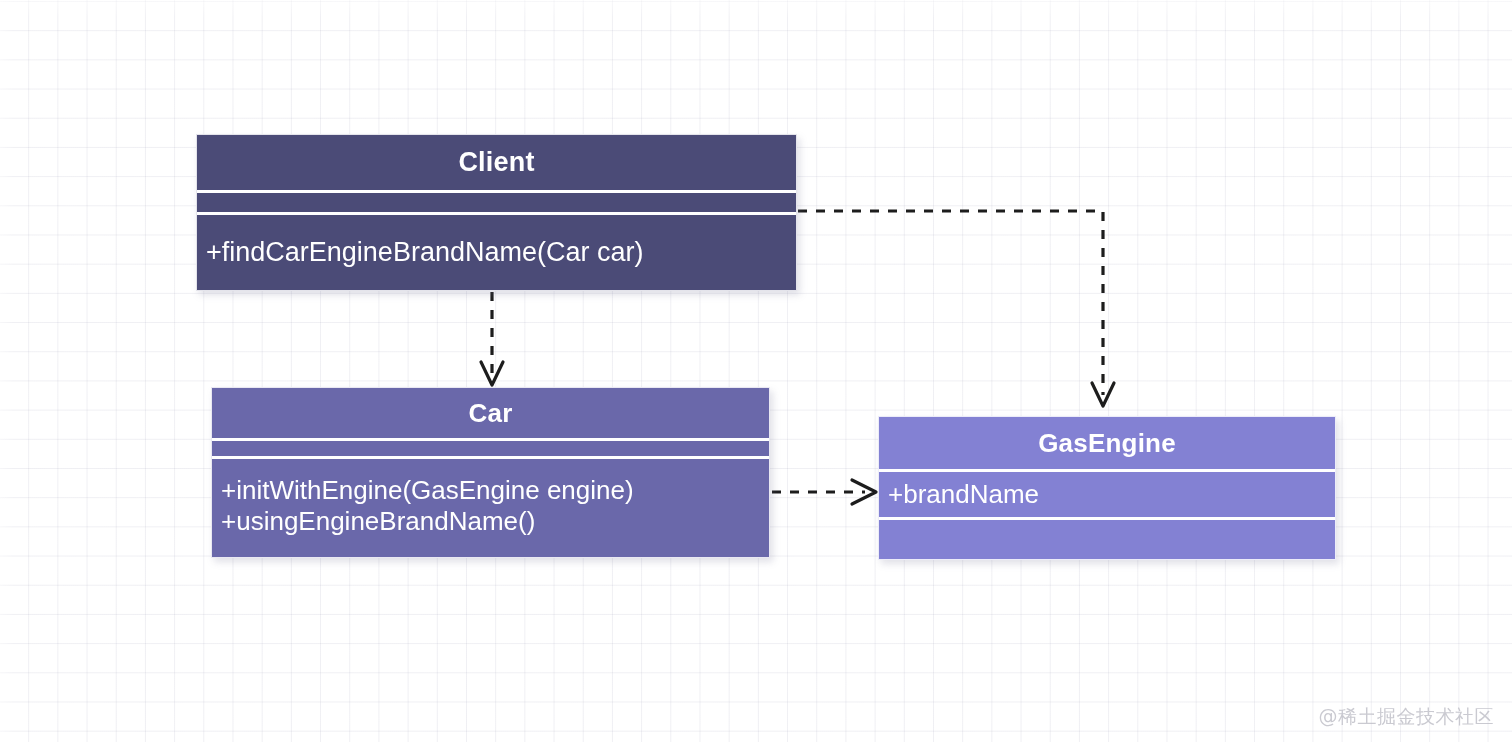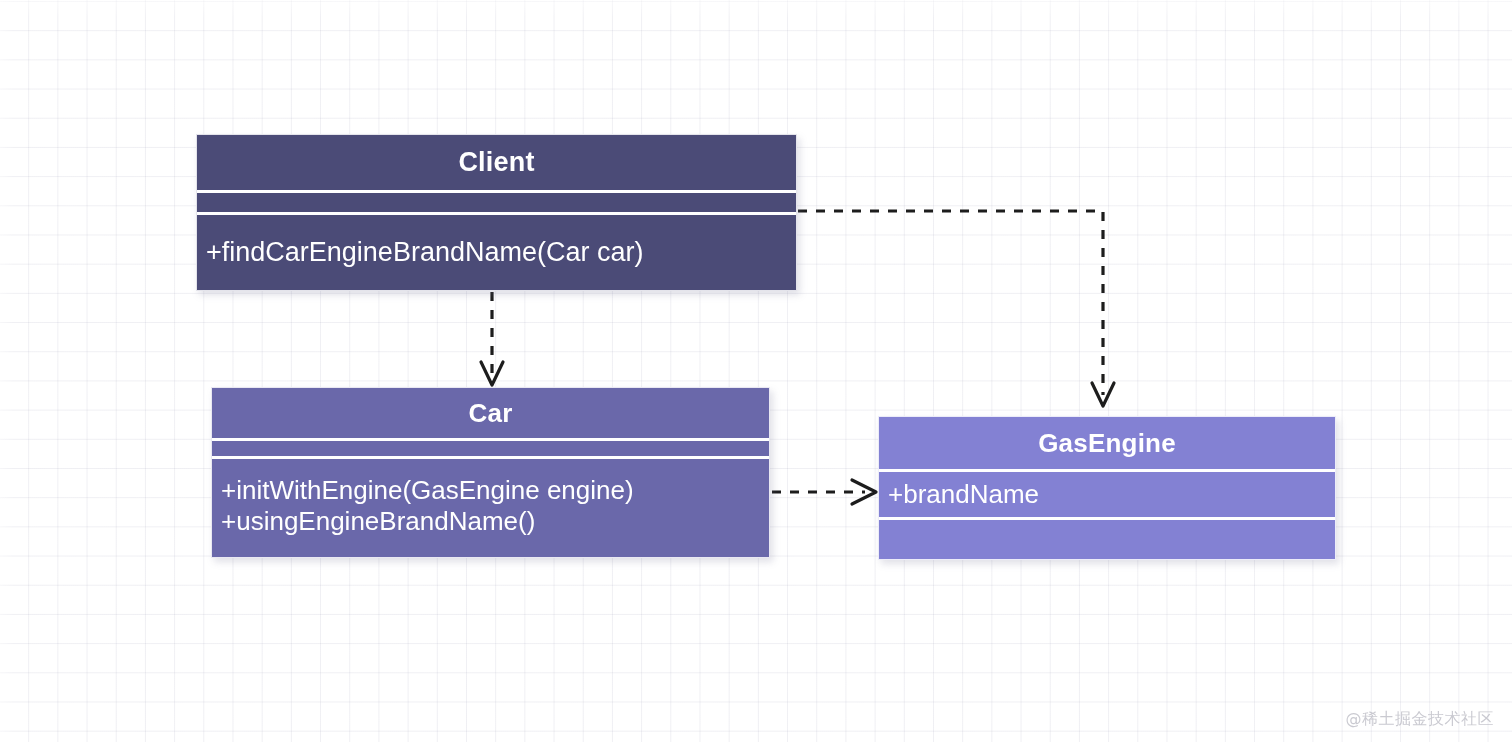--- a/index.html
+++ b/index.html
@@ -115,21 +115,21 @@
     height: 742px;
     overflow: visible;
     pointer-events: none;
   }
 
   
   #watermark {
     position: absolute;
     right: 18px;
     bottom: 12px;
-    font-size: 16px;
+    font-size: 19px;
     color: #b9b9c2;
     opacity: 0.75;
     letter-spacing: 0.5px;
     white-space: nowrap;
     font-family: "DejaVu Sans", sans-serif;
   }
 </style>
 </head>
 <body>
 

